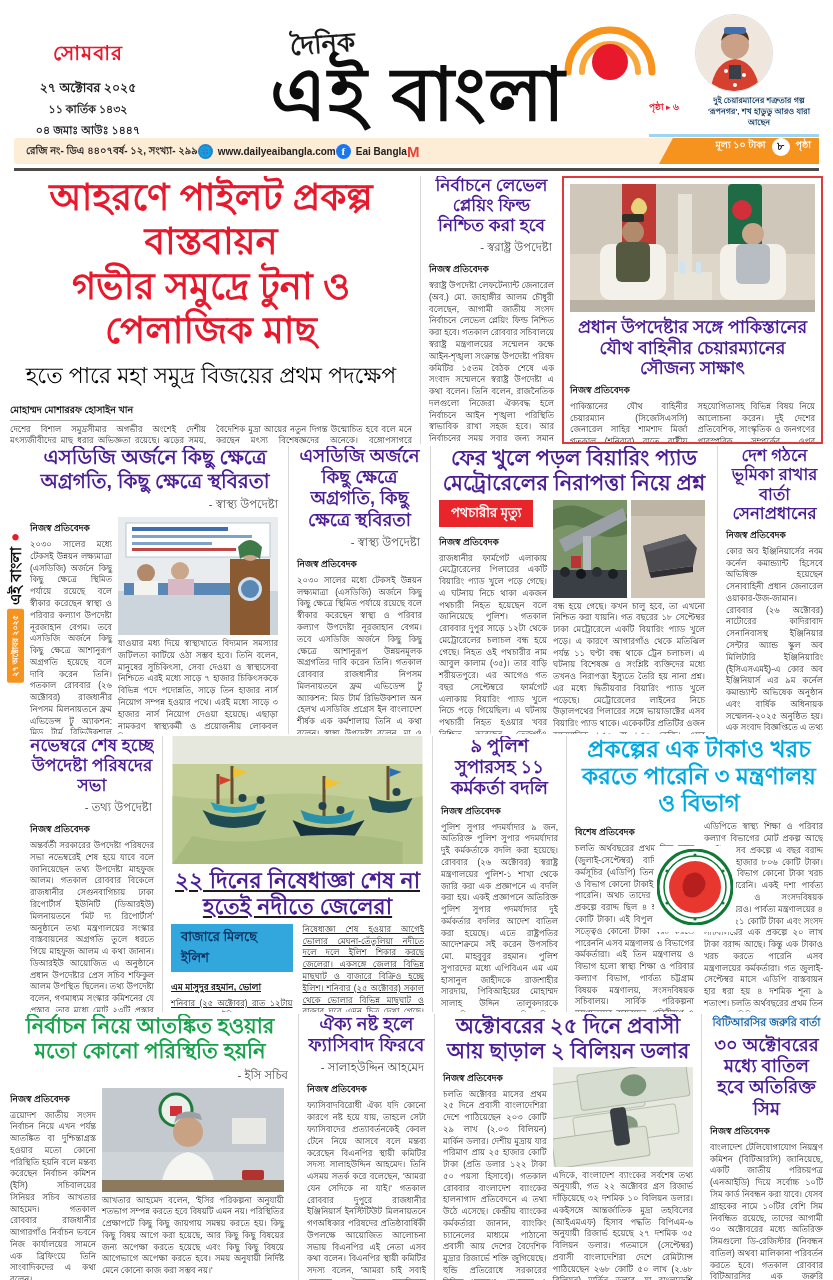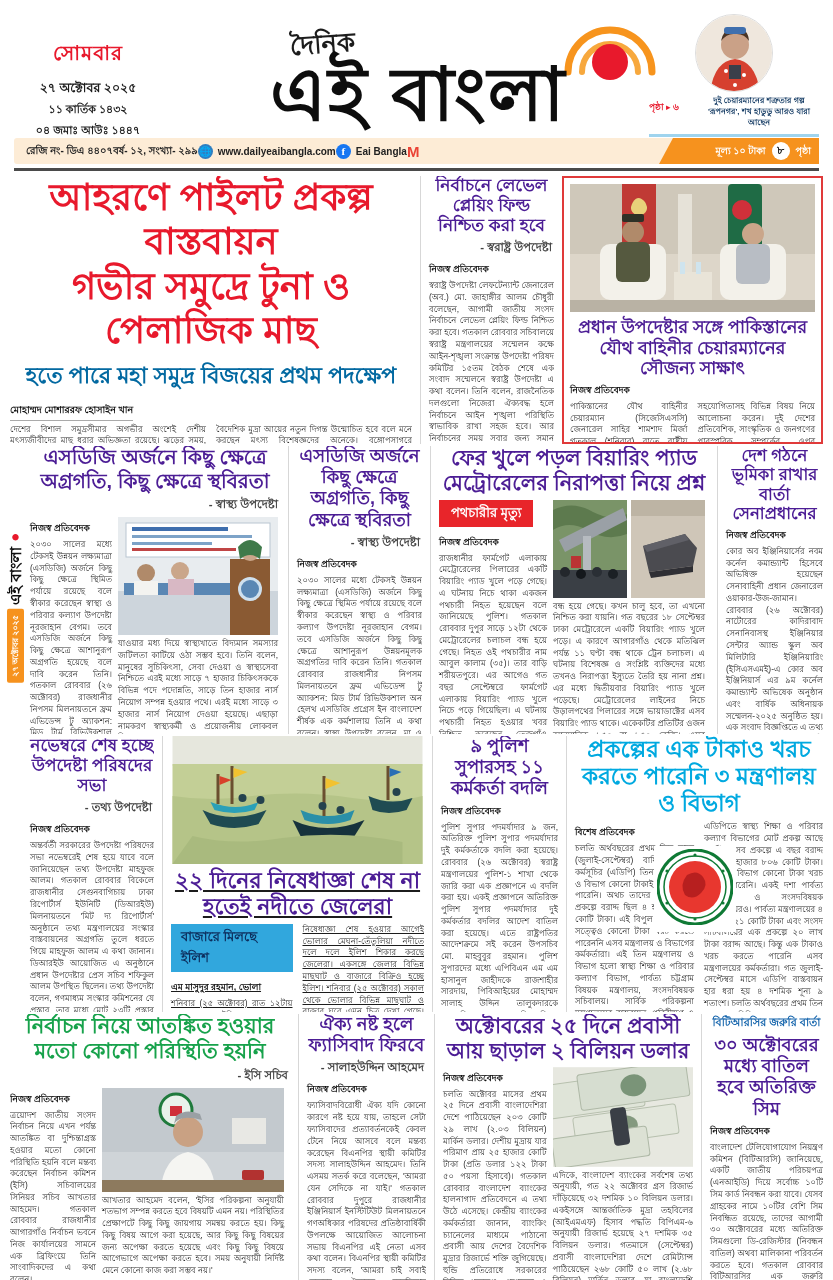--- a/index.html
+++ b/index.html
@@ -21,37 +21,37 @@
   .m-promo-row { display:flex; align-items:flex-start; gap:20px; margin-top:4px; }
   .m-promo-page { font-size:9px; color:#e8192c; font-weight:bold; white-space:nowrap; padding-top:4px; }
   .m-promo-cap { font-size:8px; line-height:1.35; color:#133a63; font-weight:bold; text-align:center; }
 
   
   .infobar { position:relative; margin:0 14px; height:26px; background:#fdecd6; border-radius:3px; display:flex; align-items:center; padding:0 12px; font-size:10px; font-weight:bold; color:#222; }
   .ib-item { display:flex; align-items:center; gap:5px; }
   .ib-globe { width:15px; height:15px; border-radius:50%; background:#2e7fc1; color:#fff; font-size:10px; display:flex; align-items:center; justify-content:center; }
   .ib-fb { width:15px; height:15px; border-radius:50%; background:#1877f2; color:#fff; font-size:11px; font-weight:bold; display:flex; align-items:center; justify-content:center; font-family:"Liberation Serif",serif; }
   .ib-gm { color:#ea4335; font-size:15px; font-weight:900; }
-  .ib-ribbon { position:absolute; right:0; top:0; height:26px; width:160px; background:#f6921e; clip-path:polygon(14px 0,100% 0,100% 100%,0 100%); display:flex; align-items:center; justify-content:flex-end; gap:6px; padding:0 8px; color:#fff; }
+  .ib-ribbon { position:absolute; right:0; top:0; height:26px; width:160px; background:#f6921e; clip-path:polygon(14px 0,100% 0,100% 100%,0 100%); display:flex; justify-content:flex-end; gap:6px; padding:0 8px; color:#fff; }
   .ib-price { font-size:9.5px; font-weight:bold; }
   .ib-pagecircle { width:18px; height:18px; background:#fff; color:#1c1c1c; border-radius:50%; font-size:11px; font-weight:bold; display:flex; align-items:center; justify-content:center; }
   .ib-pages { font-size:9.5px; font-weight:bold; }
   .m-rule { margin:4px 14px 0 14px; border-top:3px solid #4a4a4a; }
 
   
   .band { display:flex; gap:8px; padding:0 10px; overflow:hidden; }
   .b1 { height:268px; margin-top:5px; }
   .b2 { height:288px; margin-top:2px; }
   .b3 { height:276px; margin-top:2px; }
   .b4 { height:266px; margin-top:2px; }
   .col { overflow:hidden; }
   .hl { font-weight:bold; color:#4c1d95; line-height:1.18; text-align:center; }
   .hl-red { color:#e8192c; font-weight:800; font-size:37px; line-height:1.2; text-align:center; }
-  .sub-blue { color:#0369a1; font-size:22px; font-weight:bold; text-align:center; margin-top:4px; }
-  .attr { text-align:right; font-size:11.5px; color:#444; font-weight:bold; margin:3px 2px 2px 0; }
+  .sub-blue { color:#000000; font-size:22px; font-weight:normal; text-align:center; margin-top:4px; }
+  .attr { text-align:right; font-size:11.5px; color:#444; font-weight:normal; margin:3px 2px 2px 0; }
   .rep { font-weight:bold; font-size:9px; color:#111; margin:4px 0 3px 0; }
   .by { font-weight:bold; font-size:9.5px; color:#111; border-bottom:1px solid #aaa; padding-bottom:2px; margin-bottom:3px; display:inline-block; }
   .bt { font-size:8.4px; line-height:1.4; text-align:justify; color:#2a2a2a; }
   .twocol { display:flex; gap:10px; }
   .twocol > div { flex:1; }
   .vrule { border-left:1px solid #d7d7d7; padding-left:8px; }
 
   .redbox-article { border:2px solid #e03a3a; padding:6px; }
   .label-red { display:inline-block; background:#e8252a; color:#fff; font-weight:bold; font-size:13px; padding:3px 12px; margin-bottom:4px; }
   .label-blue { display:inline-block; background:#31a7dd; color:#0d2f5e; font-weight:bold; font-size:13px; padding:3px 10px; margin-bottom:4px; }

